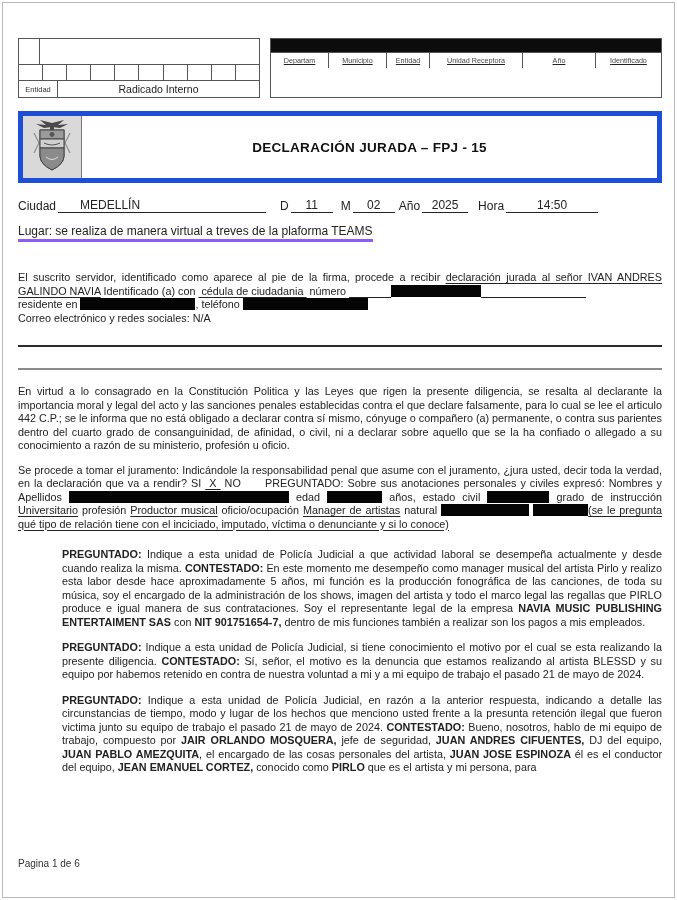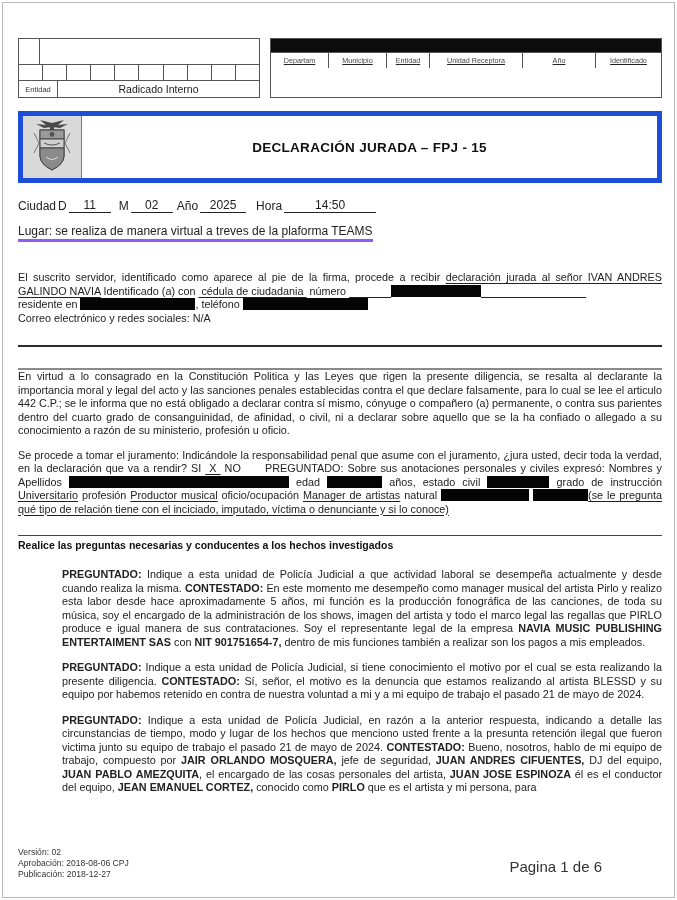--- a/index.html
+++ b/index.html
@@ -48,32 +48,32 @@
   .f-ano { width:46px; margin-right:10px; }
   .f-hora { width:92px; }
   .lugar-line { margin-top:11px; font-size:12px; }
   .lugar-line .ul { border-bottom:3px solid #8b5cf6; padding-bottom:1px; }
 
   
   .para { font-size:10.8px; line-height:13.5px; text-align:justify; color:#222; }
   .intro { margin-top:33px; }
   .rule-dark { margin-top:20px; border-top:2.5px solid #2b2b2b; }
   .rule-gray { margin-top:21px; border-top:2px solid #8a8a8a; }
-  .legal { }
+  .legal { margin-top:15px; }
   .oath { margin-top:11px; }
   .section-header { margin-top:19px; border-top:1.5px solid #444; padding-top:3px; font-weight:bold; font-size:10.5px; color:#111; }
   .qa { margin-top:12px;margin-left:44px; }
   .qa1 { margin-top:17px; }
   .redact { display:inline-block; background:#050505; height:12px; vertical-align:-2px; }
   u, .useg { text-decoration:underline; text-underline-offset:2px; }
 
   
   .footer { position:absolute; top:847px; left:18px; right:15px; display:flex; justify-content:space-between; align-items:flex-start; }
   .footer .left div { font-size:8.6px; line-height:11px; color:#333; }
-  .footer .pagenum { font-size:15px; color:#333; margin-top:11px; margin-right:60px; }
+  .footer .pagenum { font-size:10px; color:#333; margin-top:11px; margin-right:60px; }
 </style>
 </head>
 <body>
 
 <div class="page">
   <div class="scan-border"></div>
   <div class="content">
 
     <div class="header-tables">
       <div class="tbl-left">
@@ -128,20 +128,21 @@
           </g>
         </svg>
       </div>
       <div class="title-cell">
         <span class="form-title">DECLARACIÓN JURADA – FPJ - 15</span>
       </div>
     </div>
 
     <div class="meta-line">
       <span class="lbl">Ciudad</span>
+      <span class="fld f-ciudad">MEDELLÍN</span>
       <span class="lbl">D</span>
       <span class="fld f-d">11</span>
       <span class="lbl">M</span>
       <span class="fld f-m">02</span>
       <span class="lbl">Año</span>
       <span class="fld f-ano">2025</span>
       <span class="lbl">Hora</span>
       <span class="fld f-hora">14:50</span>
     </div>
 
@@ -153,28 +154,22 @@
 
     <div class="para intro"><span>El suscrito servidor, identificado como aparece al pie de la firma, procede a recibir </span><span class="useg">declaración jurada al señor IVAN ANDRES GALINDO NAVIA</span><span> Identificado (a) con </span><span class="useg">&nbsp;cédula de ciudadania&nbsp;</span><span> número </span><span class="useg">&nbsp;&nbsp;&nbsp;&nbsp;&nbsp;&nbsp;&nbsp;&nbsp;&nbsp;&nbsp;&nbsp;&nbsp;&nbsp;&nbsp;</span><span class="redact" style="width: 90px;"></span><span class="useg">&nbsp;&nbsp;&nbsp;&nbsp;&nbsp;&nbsp;&nbsp;&nbsp;&nbsp;&nbsp;&nbsp;&nbsp;&nbsp;&nbsp;&nbsp;&nbsp;&nbsp;&nbsp;&nbsp;&nbsp;&nbsp;&nbsp;&nbsp;&nbsp;&nbsp;&nbsp;&nbsp;&nbsp;&nbsp;&nbsp;&nbsp;&nbsp;&nbsp;&nbsp;&nbsp;</span><br><span>residente en </span><span class="redact" style="width: 115px;"></span><span>, teléfono </span><span class="redact" style="width: 125px;"></span><br><span>Correo electrónico y redes sociales: N/A</span></div>
 
     <div class="rule-dark"></div>
     <div class="rule-gray"></div>
 
     <div class="para legal">En virtud a lo consagrado en la Constitución Politica y las Leyes que rigen la presente diligencia, se resalta al declarante la importancia moral y legal del acto y las sanciones penales establecidas contra el que declare falsamente, para lo cual se lee el articulo 442 C.P.; se le informa que no está obligado a declarar contra sí mismo, cónyuge o compañero (a) permanente, o contra sus parientes dentro del cuarto grado de consanguinidad, de afinidad, o civil, ni a declarar sobre aquello que se la ha confiado o allegado a su conocimiento a razón de su ministerio, profesión u oficio.</div>
 
     <div class="para oath"><span>Se procede a tomar el juramento: Indicándole la responsabilidad penal que asume con el juramento, ¿jura usted, decir toda la verdad, en la declaración que va a rendir? SI </span><span class="useg">&nbsp;X&nbsp;</span><span> NO </span><span>&nbsp;&nbsp;&nbsp;&nbsp;</span><span> PREGUNTADO: Sobre sus anotaciones personales y civiles expresó: Nombres y Apellidos </span><span class="redact" style="width: 220px;"></span><span> edad </span><span class="redact" style="width: 55px;"></span><span> años, estado civil </span><span class="redact" style="width: 62px;"></span><span> grado de instrucción </span><span class="useg">Universitario</span><span> profesión </span><span class="useg">Productor musical</span><span> oficio/ocupación </span><span class="useg">Manager de artistas</span><span> natural </span><span class="redact" style="width: 88px;"></span><span> </span><span class="redact" style="width: 55px;"></span><span class="useg">(se le pregunta qué tipo de relación tiene con el inciciado, imputado, víctima o denunciante y si lo conoce)</span></div>
 
-    <div class="section-header">Realice las preguntas necesarias y conducentes a los hechos investigados</div>
 
     <div class="para qa qa1"><span style="font-weight: bold;">PREGUNTADO:</span><span> Indique a esta unidad de Policía Judicial a que actividad laboral se desempeña actualmente y desde cuando realiza la misma. </span><span style="font-weight: bold;">CONTESTADO:</span><span> En este momento me desempeño como manager musical del artista Pirlo y realizo esta labor desde hace aproximadamente 5 años, mi función es la producción fonográfica de las canciones, de toda su música, soy el encargado de la administración de los shows, imagen del artista y todo el marco legal las regallas que PIRLO produce e igual manera de sus contrataciones. Soy el representante legal de la empresa </span><span style="font-weight: bold;">NAVIA MUSIC PUBLISHING ENTERTAIMENT SAS</span><span> con </span><span style="font-weight: bold;">NIT 901751654-7,</span><span> dentro de mis funciones también a realizar son los pagos a mis empleados.</span></div>
     <div class="para qa"><span style="font-weight: bold;">PREGUNTADO:</span><span> Indique a esta unidad de Policía Judicial, si tiene conocimiento el motivo por el cual se esta realizando la presente diligencia. </span><span style="font-weight: bold;">CONTESTADO:</span><span> Sí, señor, el motivo es la denuncia que estamos realizando al artista BLESSD y su equipo por habemos retenido en contra de nuestra voluntad a mi y a mi equipo de trabajo el pasado 21 de mayo de 2024.</span></div>
     <div class="para qa"><span style="font-weight: bold;">PREGUNTADO:</span><span> Indique a esta unidad de Policía Judicial, en razón a la anterior respuesta, indicando a detalle las circunstancias de tiempo, modo y lugar de los hechos que menciono usted frente a la presunta retención ilegal que fueron victima junto su equipo de trabajo el pasado 21 de mayo de 2024. </span><span style="font-weight: bold;">CONTESTADO:</span><span> Bueno, nosotros, hablo de mi equipo de trabajo, compuesto por </span><span style="font-weight: bold;">JAIR ORLANDO MOSQUERA,</span><span> jefe de seguridad, </span><span style="font-weight: bold;">JUAN ANDRES CIFUENTES,</span><span> DJ del equipo, </span><span style="font-weight: bold;">JUAN PABLO AMEZQUITA</span><span>, el encargado de las cosas personales del artista, </span><span style="font-weight: bold;">JUAN JOSE ESPINOZA</span><span> él es el conductor del equipo, </span><span style="font-weight: bold;">JEAN EMANUEL CORTEZ,</span><span> conocido como </span><span style="font-weight: bold;">PIRLO</span><span> que es el artista y mi persona, para</span></div>
   </div>
 
   <div class="footer">
-    <div class="left">
-      <div>Versión: 02</div>
-      <div>Aprobación: 2018-08-06 CPJ</div>
-      <div>Publicación: 2018-12-27</div>
-    </div>
     <div class="pagenum">Pagina 1 de 6</div>
   </div>
 </div>
 
 </body></html>

